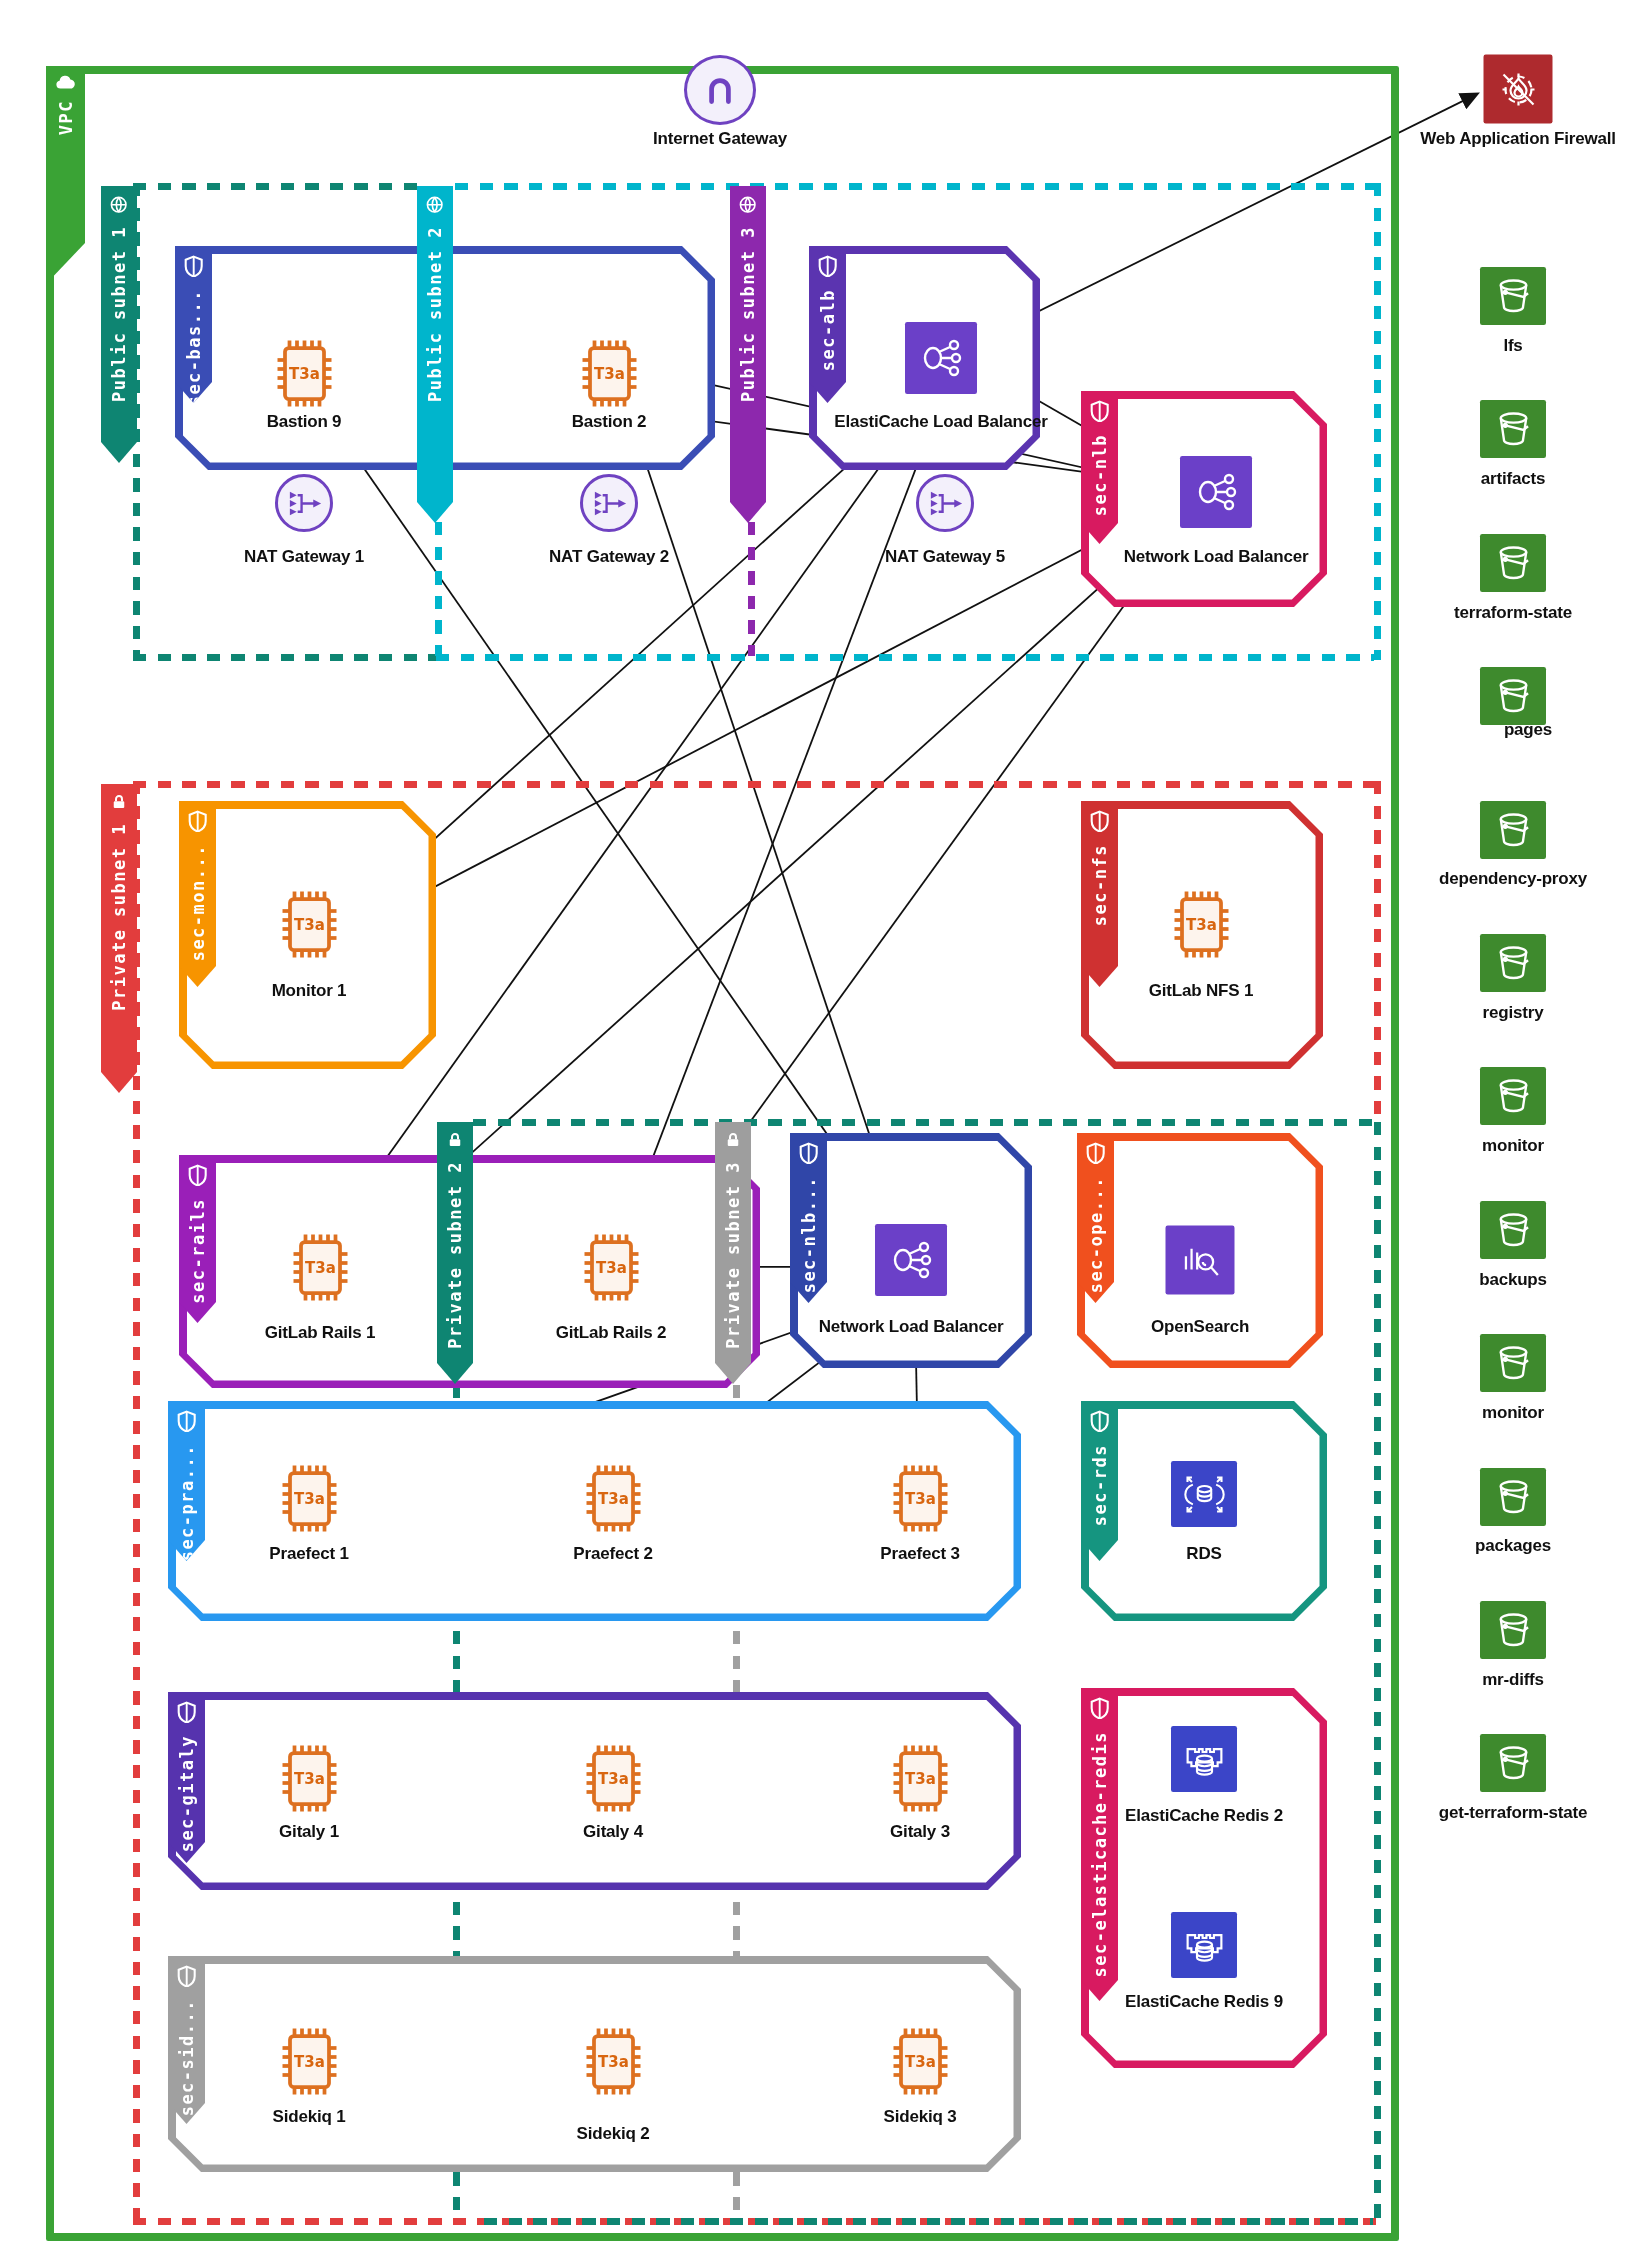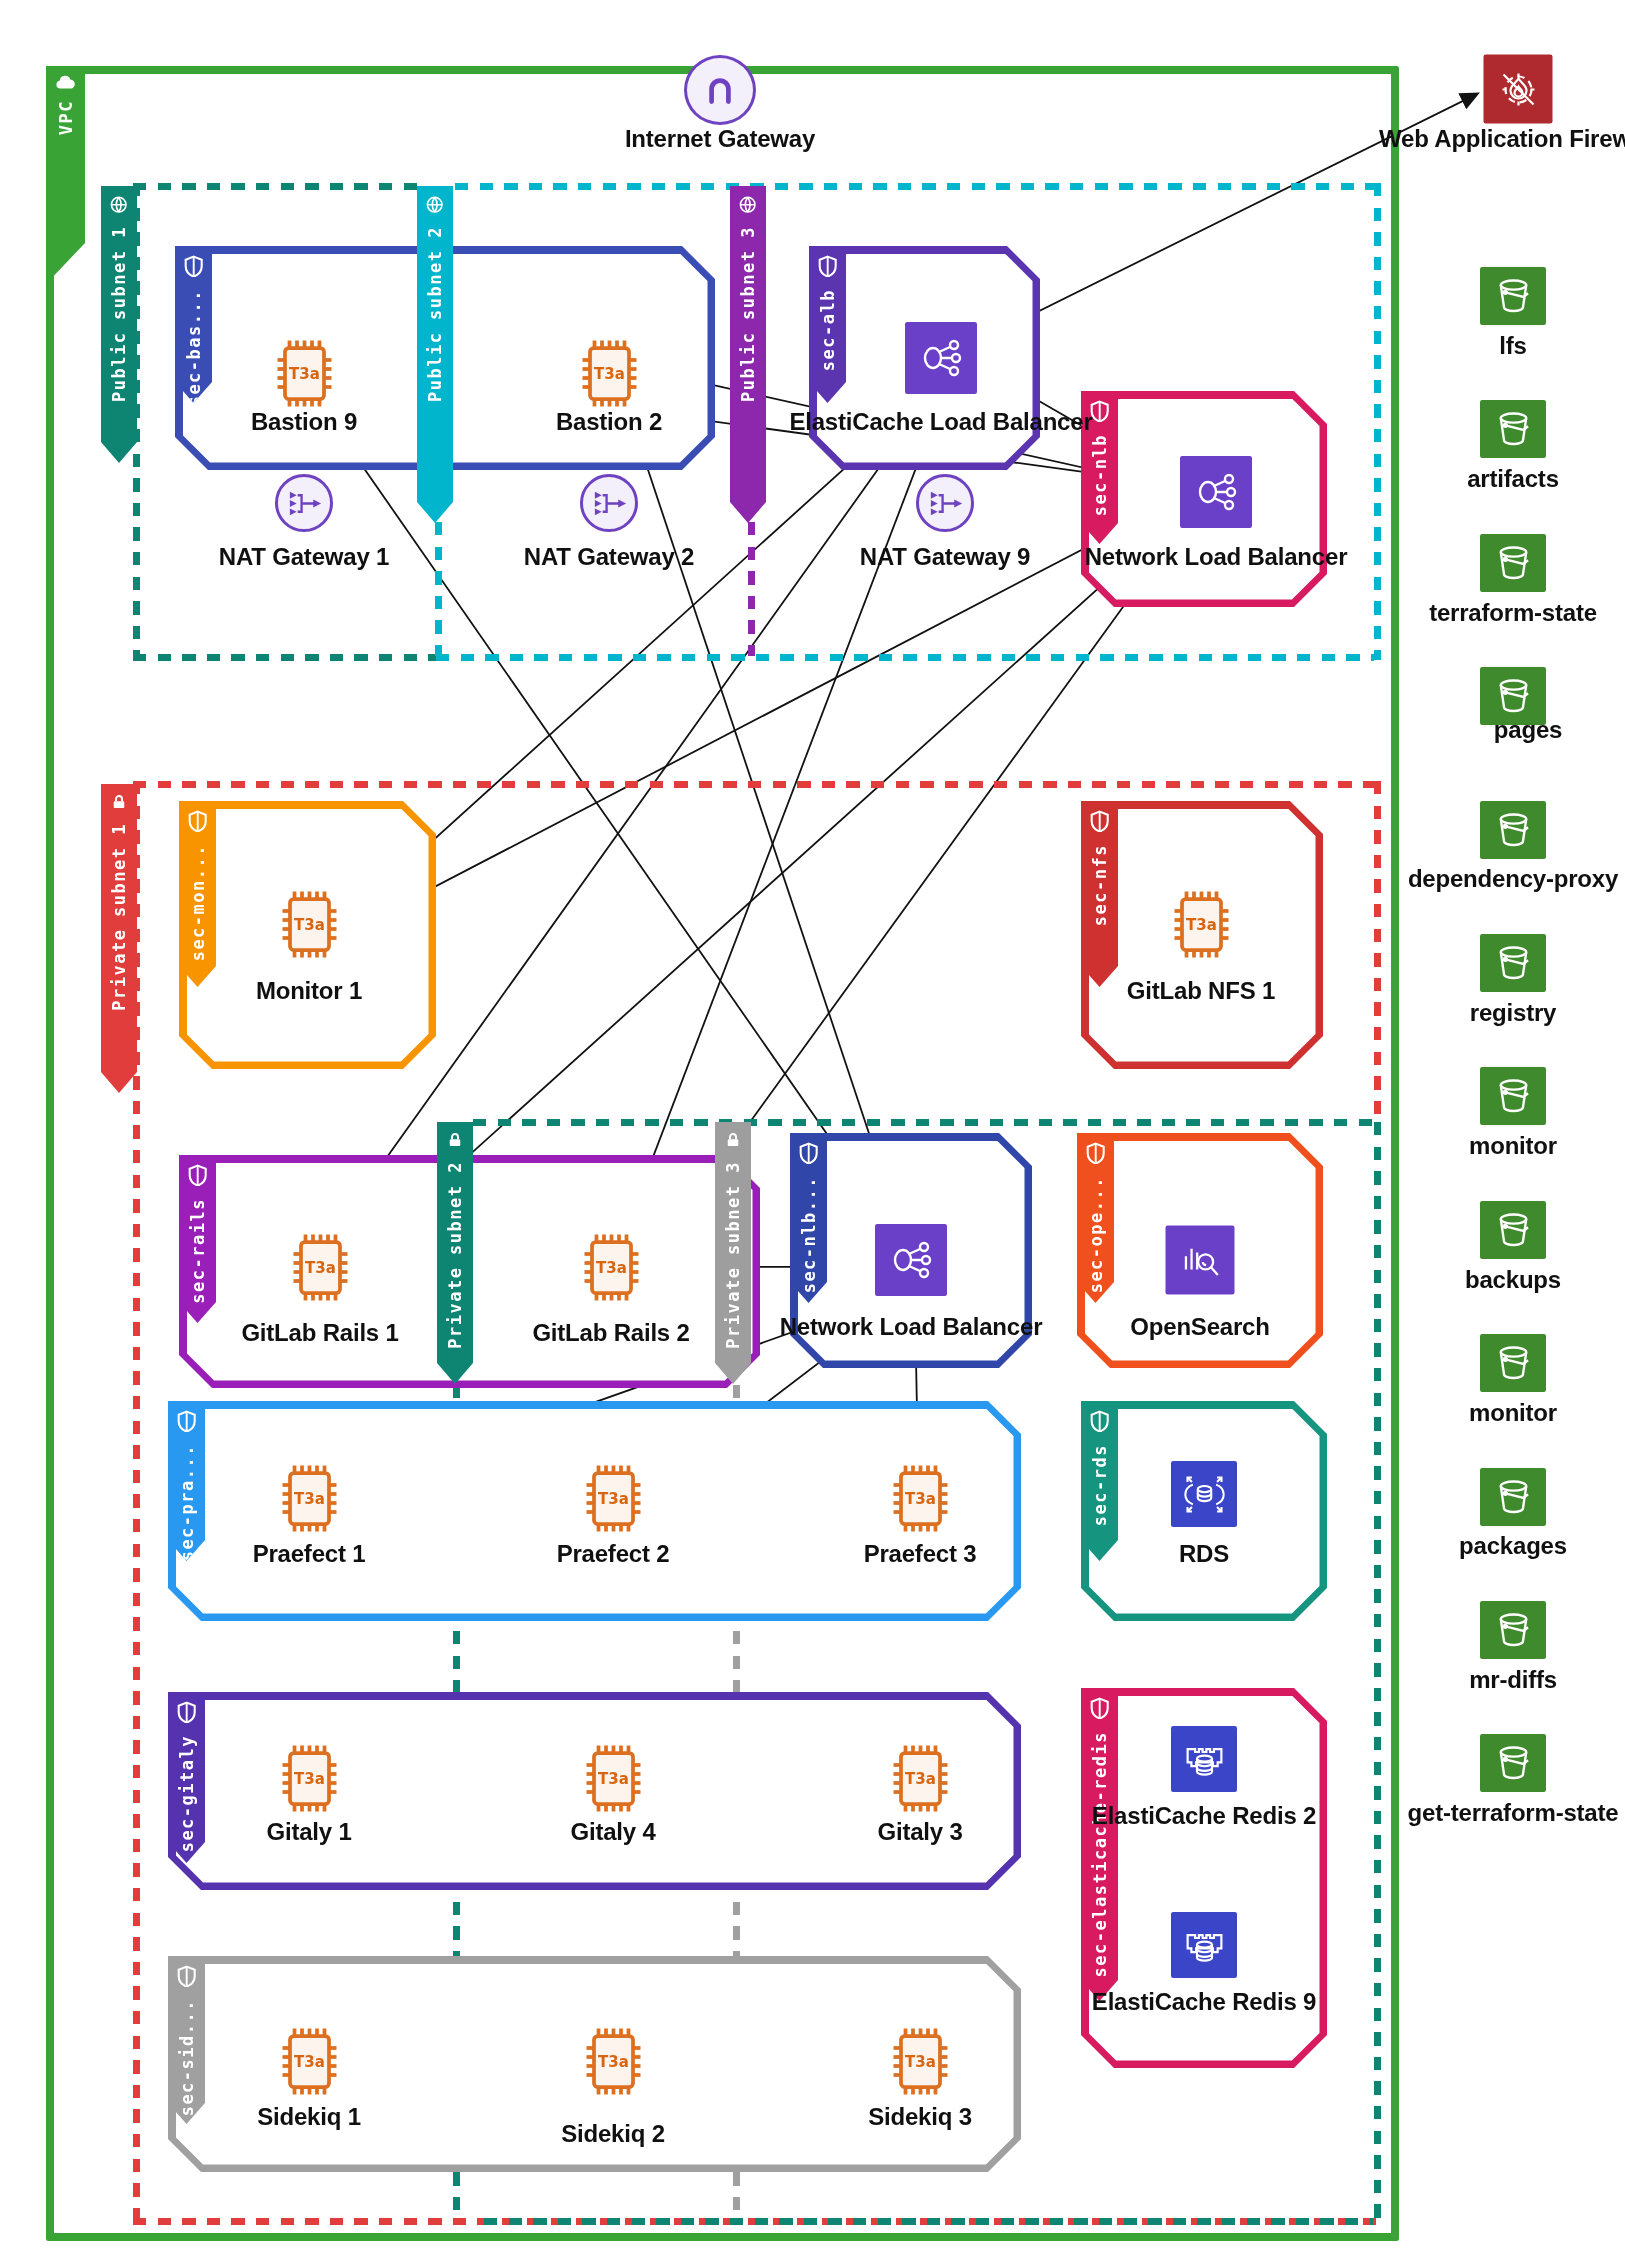--- a/index.html
+++ b/index.html
@@ -8,21 +8,21 @@
   .abs{position:absolute}
   .dash-h{height:6.7px;background:repeating-linear-gradient(90deg,var(--c) 0 13.4px,transparent 13.4px 24.6px)}
   .dash-v{width:6.7px;background:repeating-linear-gradient(180deg,var(--c) 0 13.4px,transparent 13.4px 24.6px)}
   .group{clip-path:polygon(0 0,calc(100% - 33px) 0,100% 33px,100% calc(100% - 33px),calc(100% - 33px) 100%,33px 100%,0 calc(100% - 33px))}
   .group-inner{position:absolute;left:7.5px;top:7.5px;right:7.5px;bottom:7.5px;background:#fff;
     clip-path:polygon(0 0,calc(100% - 27.6px) 0,100% 27.6px,100% calc(100% - 27.6px),calc(100% - 27.6px) 100%,27.6px 100%,0 calc(100% - 27.6px))}
   .ribbon{display:flex;flex-direction:column;align-items:center;padding-top:9px;gap:9px;box-sizing:border-box;
     clip-path:polygon(0 0,100% 0,100% calc(100% - 21px),50% 100%,0 calc(100% - 21px))}
   .vtxt{writing-mode:vertical-rl;transform:rotate(180deg);color:#fff;
     font-family:"DejaVu Sans Mono","Liberation Mono",monospace;font-weight:bold;font-size:17px;letter-spacing:1.5px;white-space:nowrap}
-  .nlabel{position:absolute;transform:translate(-50%,-50%);font-weight:bold;font-size:24px;color:#101010;
+  .nlabel{position:absolute;transform:translate(-50%,-50%);font-weight:bold;font-size:17px;color:#101010;
     white-space:nowrap;letter-spacing:-0.2px;text-align:center}
   .icon{position:absolute;transform:translate(-50%,-50%);display:flex;align-items:center;justify-content:center}
   .sq{border-radius:2.2px}
   .circ{border-radius:50%;background:#f3f0fb;border:3.7px solid #6f42c1;box-sizing:border-box;
         display:flex;align-items:center;justify-content:center}
   .vpcborder{border:8.2px solid #3aa335;box-sizing:border-box;border-radius:2.2px}
   .vpctab{background:#3aa335;clip-path:polygon(0 0,100% 0,100% calc(100% - 41px),0 100%);
     display:flex;flex-direction:column;align-items:center;padding-top:7.5px;gap:7.5px;box-sizing:border-box}
   #edges{position:absolute;left:0;top:0;pointer-events:none}
 </style>
@@ -366,21 +366,21 @@
           <path d="M5 8 l7 3.5 -7 3.5 z"></path>
           <path d="M5 16.5 l7 3.5 -7 3.5 z"></path>
           <path d="M5 25 l7 3.5 -7 3.5 z"></path>
           <path d="M29 16 l8 4 -8 4 z"></path>
         </g>
         <g fill="none" stroke="#6f42c1" stroke-width="2.4">
           <path d="M13 11.5 H17 V28.5 H13 M17 20 H30"></path>
         </g>
       </svg>
     </div>
-    <div class="nlabel" style="left: 945px; top: 557px;">NAT Gateway 9</div>
+    <div class="nlabel" style="left: 945px; top: 557px;">NAT Gateway 5</div>
     <div class="icon sq" style="background: rgb(107, 64, 200); width: 72px; height: 72px; left: 1216px; top: 492px;">
       <svg width="48" height="48" viewBox="0 0 48 48" fill="none" stroke="#fff" stroke-width="2.4">
         <ellipse cx="16" cy="24" rx="8" ry="10"></ellipse>
         <circle cx="37" cy="11" r="4"></circle>
         <circle cx="39" cy="24" r="4"></circle>
         <circle cx="37" cy="37" r="4"></circle>
         <path d="M22 18 L33 13 M24 24 H35 M22 30 L33 35"></path>
       </svg>
     </div>
     <div class="nlabel" style="left: 1216px; top: 557px;">Network Load Balancer</div>

